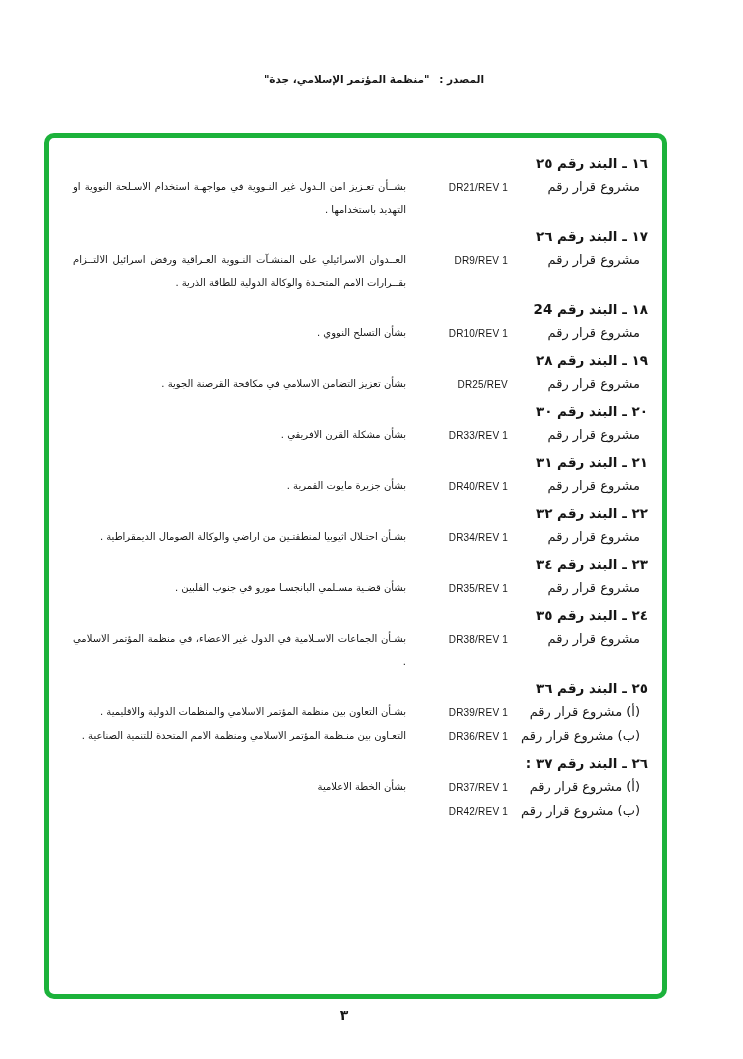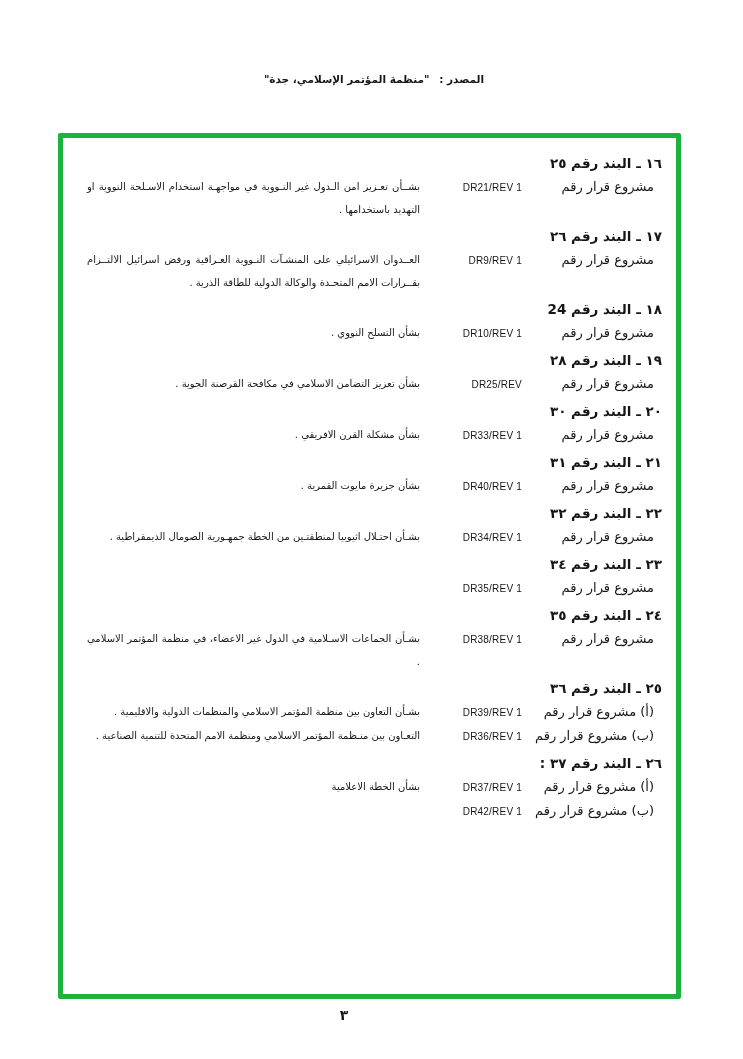--- a/index.html
+++ b/index.html
@@ -28,27 +28,27 @@
     font-size: 12px;
     line-height: 17px;
   }
   .doc-source {
     font-size: 10.5px;
     margin-top: 7px;
   }
   .doc-source .src-label { margin-left: 6px; }
   .green-box {
     position: absolute;
-    left: 58px;
+    left: 44px;
     top: 133px;
     width: 623px;
     height: 866px;
     box-sizing: border-box;
     border: 5px solid #1cb23b;
-    border-radius: 2px;
+    border-radius: 10px;
     background: #ffffff;
   }
   .items {
     direction: rtl;
     padding: 14px 10px 0 20px;
   }
   .item { margin-bottom: 4px; }
   .item-head {
     font-weight: bold;
     font-size: 13.5px;
@@ -163,30 +163,31 @@
     <div class="row-desc">بشأن جزيرة مايوت القمرية .</div>
   </div>
 </section>
 
   <section class="item">
     <div class="item-head">٢٢ ـ البند رقم ٣٢</div>
 
   <div class="row">
     <div class="row-label">مشروع قرار رقم</div>
     <div class="row-code">DR34/REV 1</div>
-    <div class="row-desc">بشـأن احتـلال اثيوبيا لمنطقتـين من الخطة جمهـورية الصومال الديمقراطية .</div>
+    <div class="row-desc">بشـأن احتـلال اثيوبيا لمنطقتـين من اراضي والوكالة الصومال الديمقراطية .</div>
   </div>
 </section>
 
   <section class="item">
     <div class="item-head">٢٣ ـ البند رقم ٣٤</div>
 
   <div class="row">
     <div class="row-label">مشروع قرار رقم</div>
     <div class="row-code">DR35/REV 1</div>
+    <div class="row-desc">بشأن قضـية مسـلمي البانجسـا مورو في جنوب الفلبين .</div>
   </div>
 </section>
 
   <section class="item">
     <div class="item-head">٢٤ ـ البند رقم ٣٥</div>
 
   <div class="row">
     <div class="row-label">مشروع قرار رقم</div>
     <div class="row-code">DR38/REV 1</div>
     <div class="row-desc">بشـأن الجماعات الاسـلامية في الدول غير الاعضاء، في منظمة المؤتمر الاسلامي .</div>

